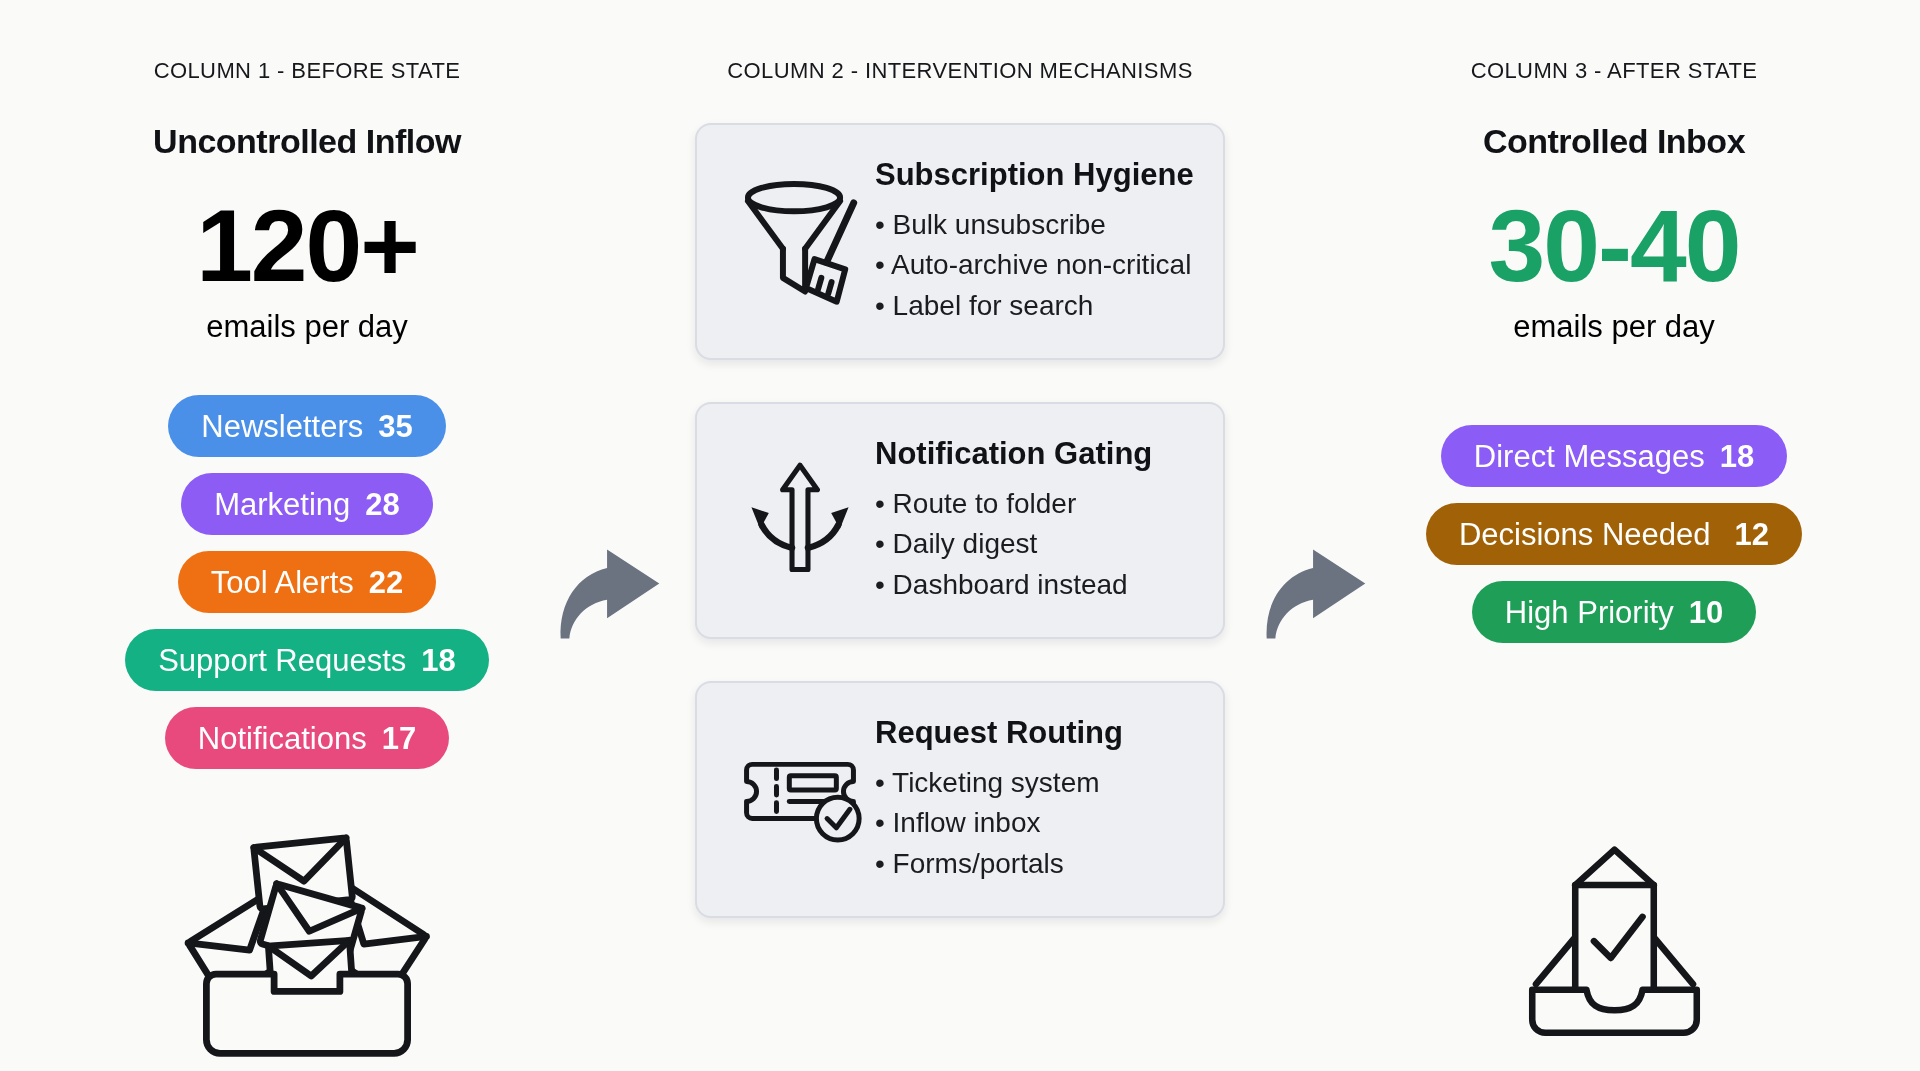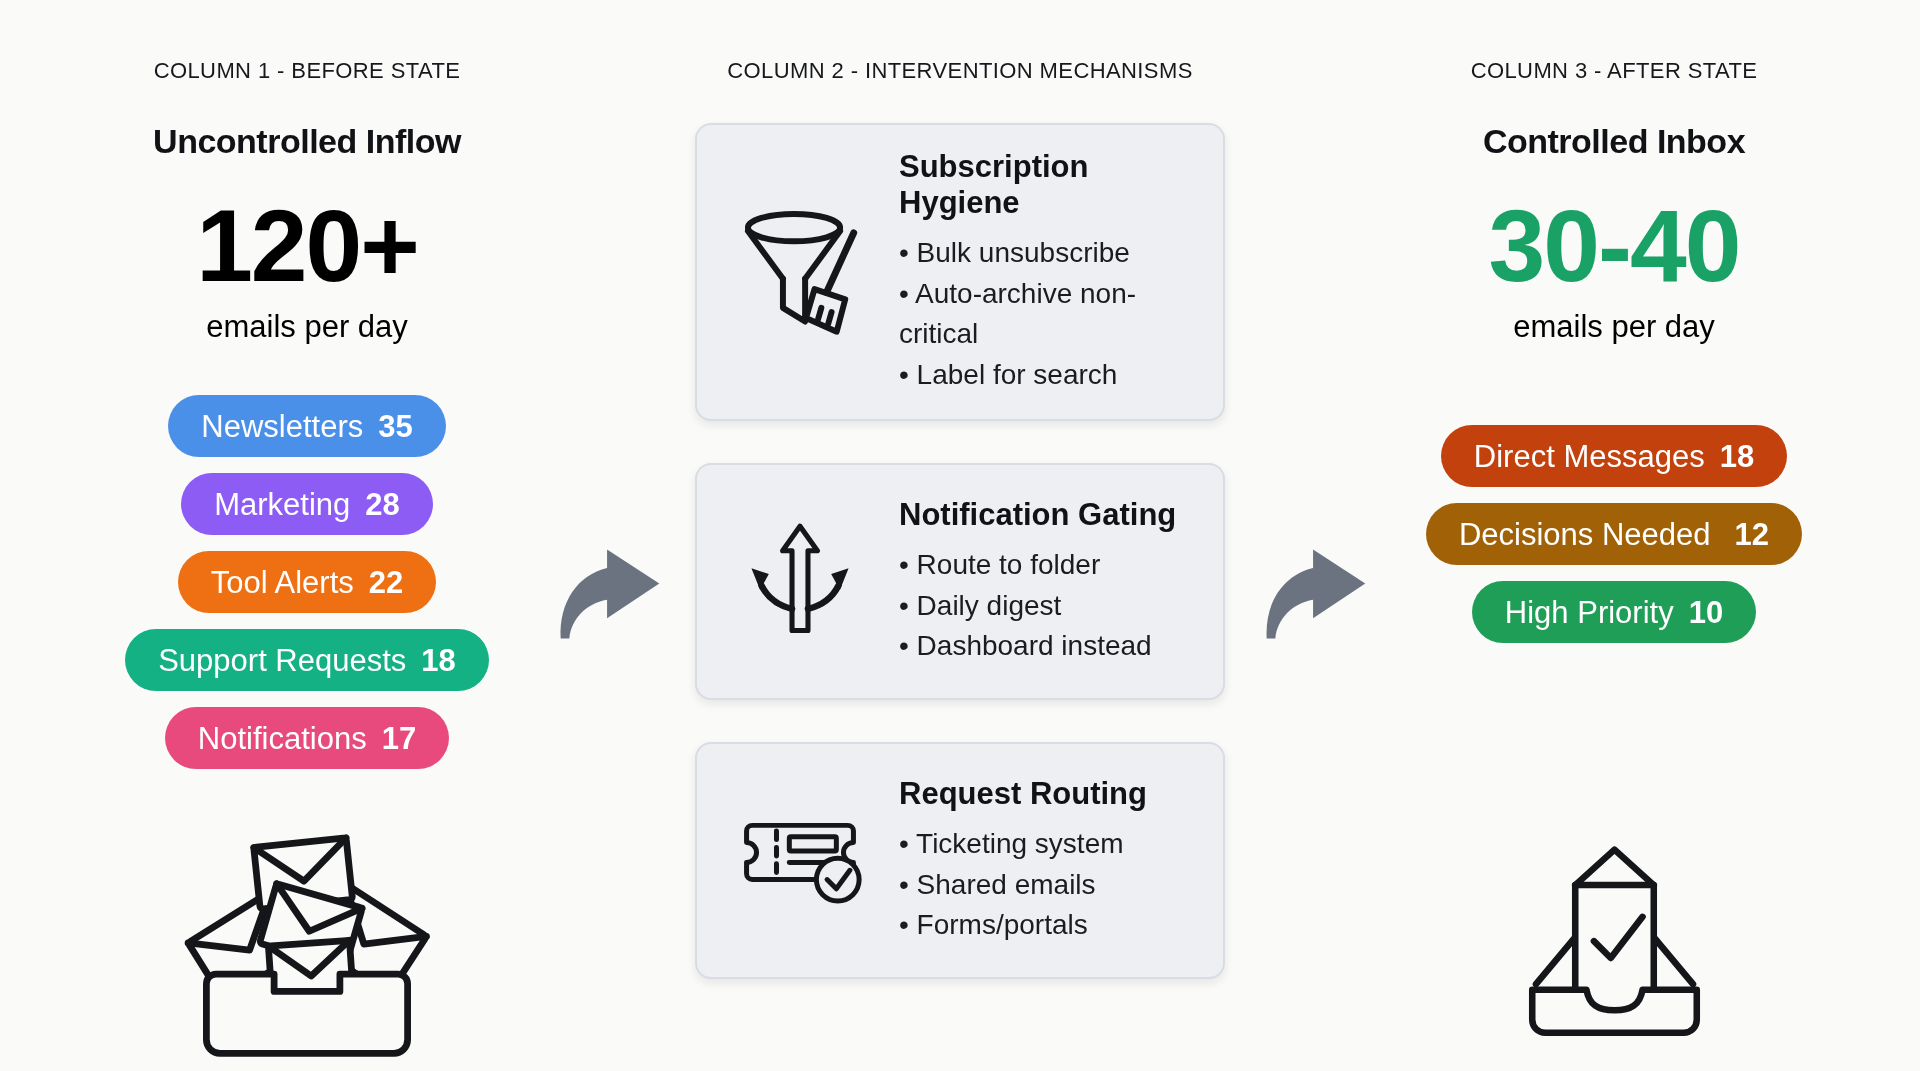--- a/index.html
+++ b/index.html
@@ -25,21 +25,21 @@
   .pill{display:inline-flex;align-items:center;gap:15px;height:62px;padding:0 33px;
         border-radius:40px;color:#fff;font-size:31px;line-height:1}
   .pill-count{font-weight:bold}
 
   .big-icon{margin-top:58px;display:flex;justify-content:center}
   .col-after .big-icon{margin-top:186px}
 
   .cards{margin-top:39px;display:flex;flex-direction:column;gap:42px;align-items:center}
   .card{width:530px;min-height:237px;background:#edeff3;border:2px solid #d9dce3;border-radius:16px;
         box-shadow:0 4px 10px rgba(16,18,24,.09);
-        display:flex;align-items:center;gap:24px;padding:24px 28px;text-align:left}
+        display:flex;align-items:center;padding:24px 28px;text-align:left}
   .card-icon{flex:0 0 150px;display:flex;justify-content:center;align-items:center}
   .card-title{font-size:31px;font-weight:bold;color:#101216;margin-bottom:12px}
   .card ul{list-style:none;font-size:28px;line-height:1.45;color:#1a1c20}
   .card li::before{content:"• "}
 
   .flow-arrow{position:absolute;top:540px;width:116px;height:110px}
   .flow-arrow-1{left:551px}
   .flow-arrow-2{left:1257px}
 
   .line-icon{stroke:#15161a;fill:none;stroke-width:7;stroke-linecap:round;stroke-linejoin:round}
@@ -172,37 +172,37 @@
               <path d="M90,82 H140"></path>
             </g>
             <circle class="line-icon card-paper" cx="158" cy="106" r="30"></circle>
             <path class="line-icon" d="M143,106 L156,119 L175,93"></path>
           </svg>
         </div>
         <div class="card-body">
           <div class="card-title">Request Routing</div>
           <ul>
             <li>Ticketing system</li>
-            <li>Shared emails</li>
+            <li>Inflow inbox</li>
             <li>Forms/portals</li>
           </ul>
         </div>
       </div>
 
     </div>
   </section>
 
   <section class="col col-after">
     <div class="kicker">COLUMN 3 - AFTER STATE</div>
     <h1 class="col-title">Controlled Inbox</h1>
     <div class="metric" style="color: rgb(26, 162, 102);">30-40</div>
     <div class="metric-unit">emails per day</div>
 
     <div class="pills">
-      <div class="pill" style="background-color: #c2410c;">
+      <div class="pill" style="background-color: #8b5cf6;">
         <span class="pill-label">Direct Messages</span>
         <span class="pill-count">18</span>
       </div>
       <div class="pill" style="background-color: #a16207; gap: 24px;">
         <span class="pill-label">Decisions Needed</span>
         <span class="pill-count">12</span>
       </div>
       <div class="pill" style="background-color: rgb(31, 158, 87);">
         <span class="pill-label">High Priority</span>
         <span class="pill-count">10</span>

